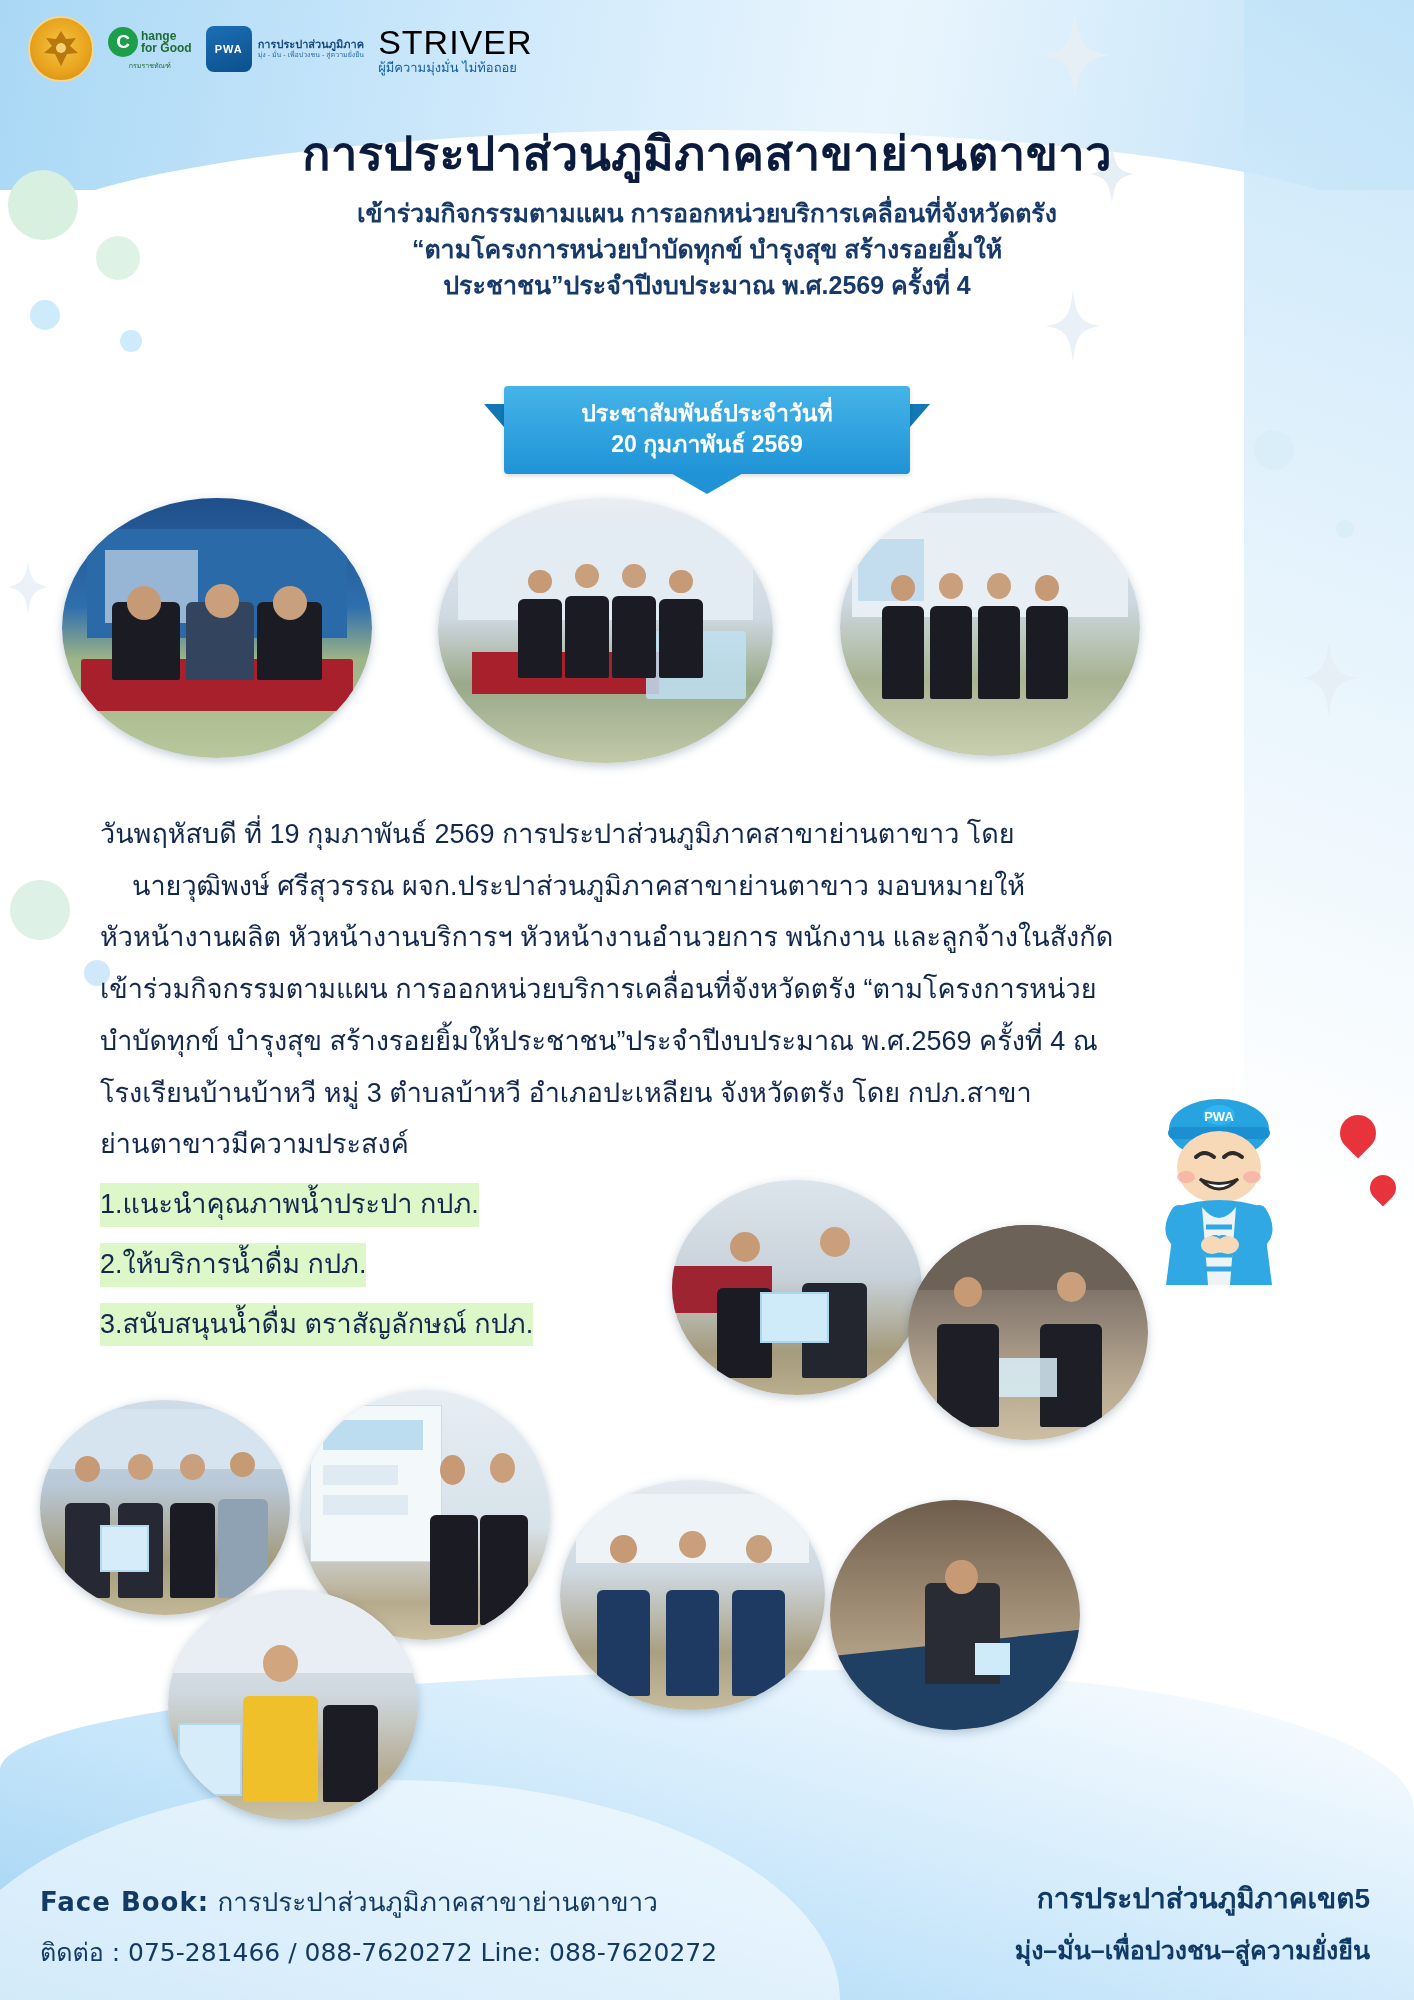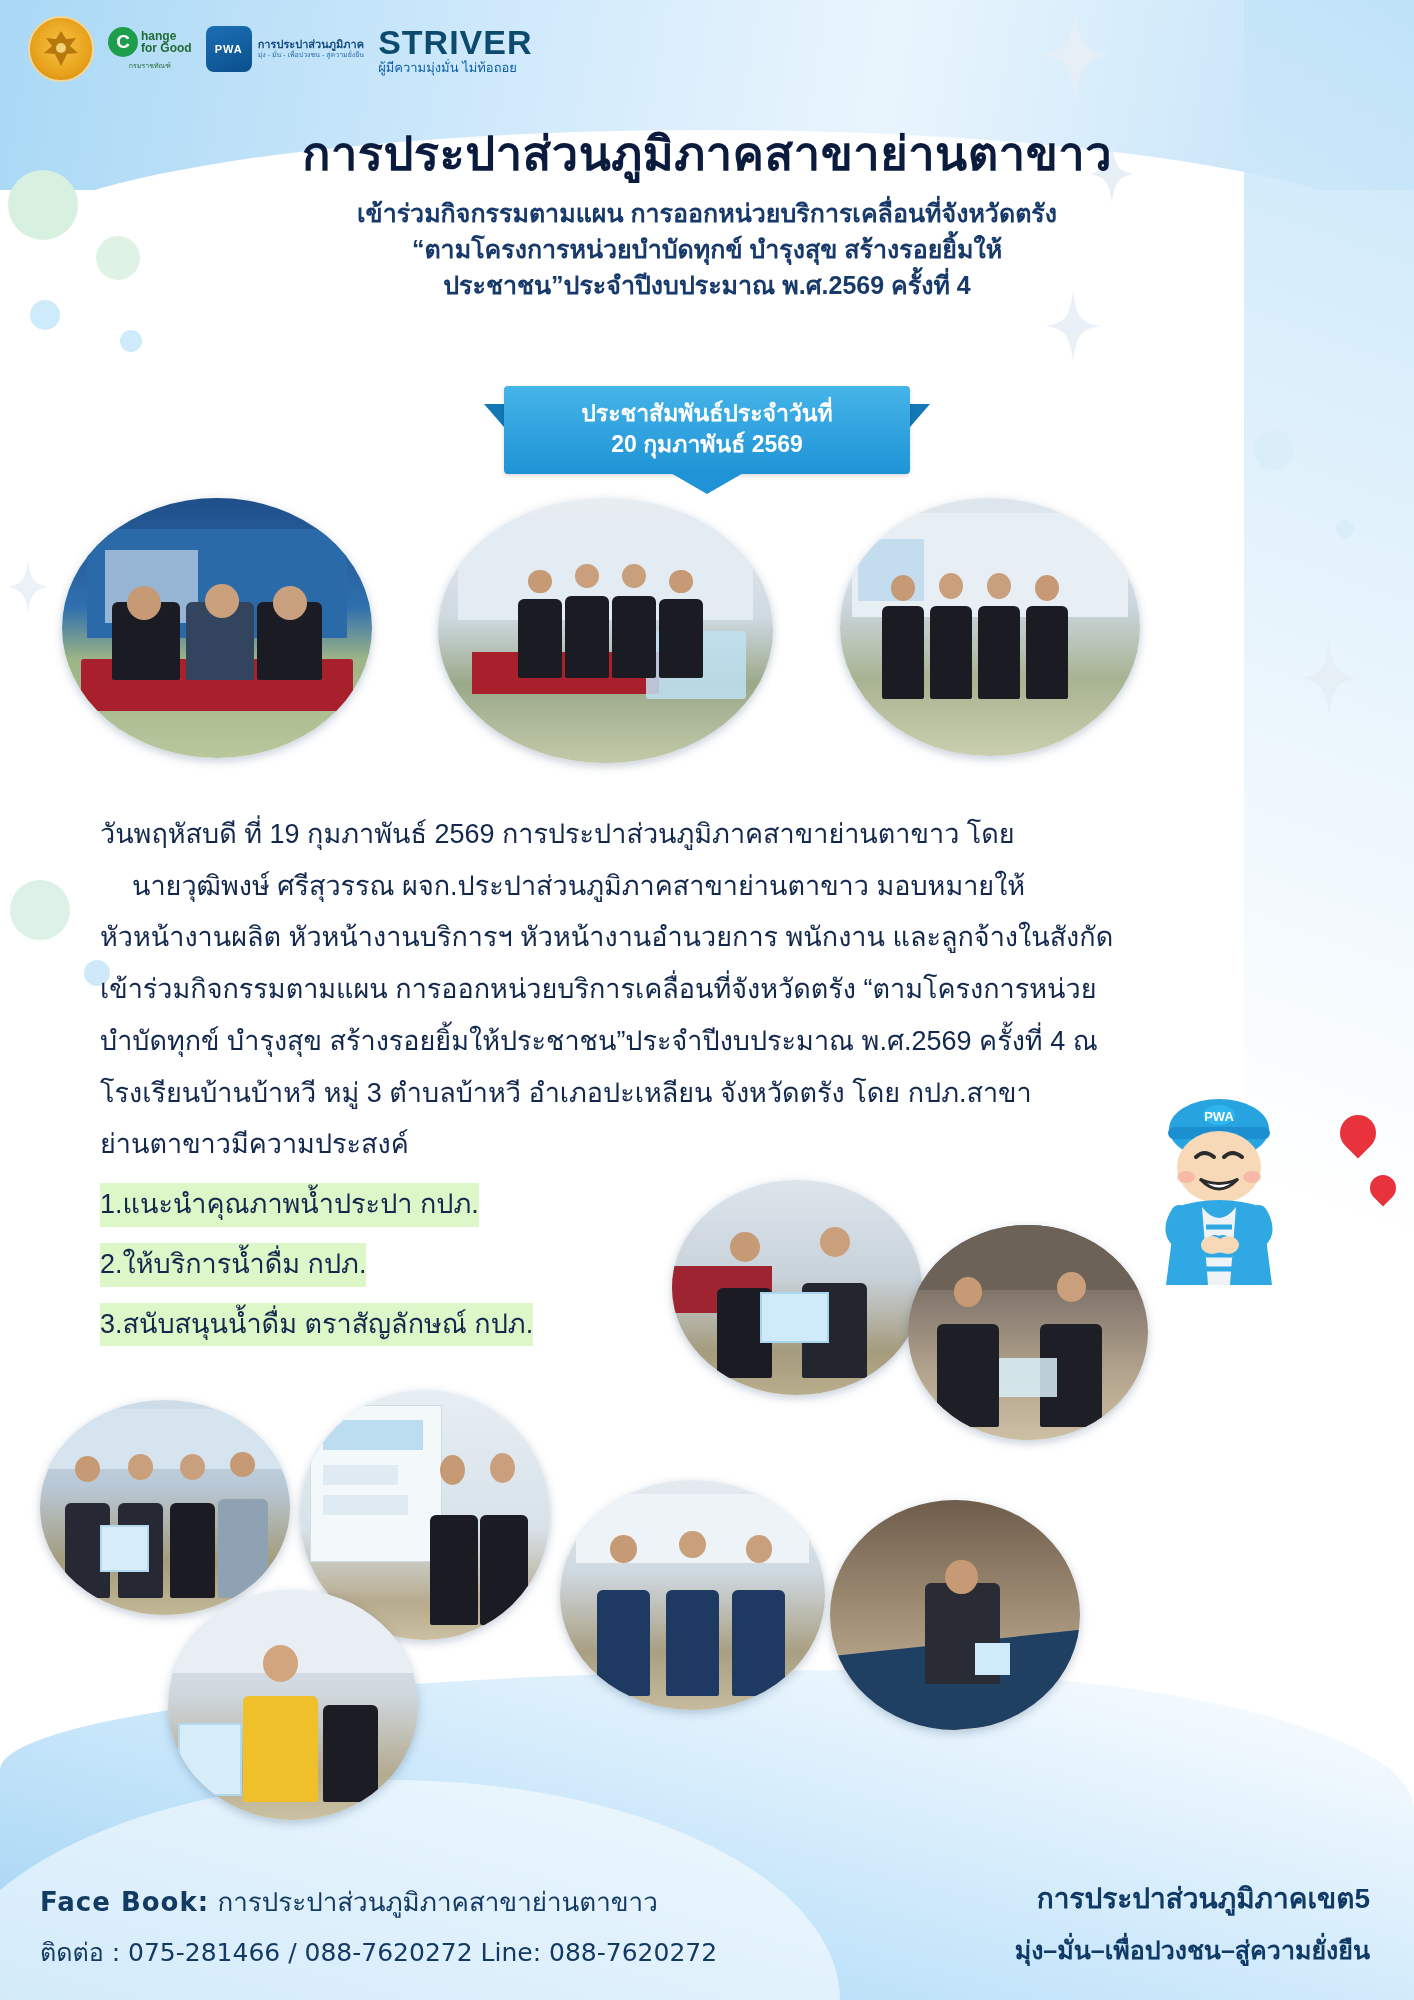--- a/index.html
+++ b/index.html
@@ -64,21 +64,21 @@
   .logo-pwa{display:flex;align-items:center;gap:6px;}
   .pwa-mark{
     width:46px;height:46px;border-radius:8px;
     background:linear-gradient(160deg,#1b6fb5,#0c4f8c);
     display:flex;align-items:center;justify-content:center;color:#fff;
     font-size:11px;font-weight:bold;letter-spacing:1px;
   }
   .pwa-txt{font-size:11px;color:#124a80;line-height:1.2;font-weight:bold;}
   .pwa-txt small{display:block;font-size:7px;color:#2d6ea6;font-weight:normal;}
   .logo-striver{display:flex;flex-direction:column;line-height:1;}
-  .striver-main{font-size:34px;font-weight:bold;color:#0c4a6e;letter-spacing:1px;}
+  .striver-main{font-size:34px;font-weight:normal;color:#000000;letter-spacing:1px;}
   .striver-sub{font-size:13px;color:#0e5fa8;margin-top:2px;}
   
   .title-wrap{position:absolute;top:128px;left:0;width:1414px;text-align:center;z-index:4;}
   .title-main{
     font-size:47px;font-weight:bold;color:#0a1b3d;letter-spacing:.5px;line-height:1.12;
   }
   .title-sub{
     margin-top:14px;font-size:25px;font-weight:bold;color:#173a6b;line-height:1.45;
   }
   

